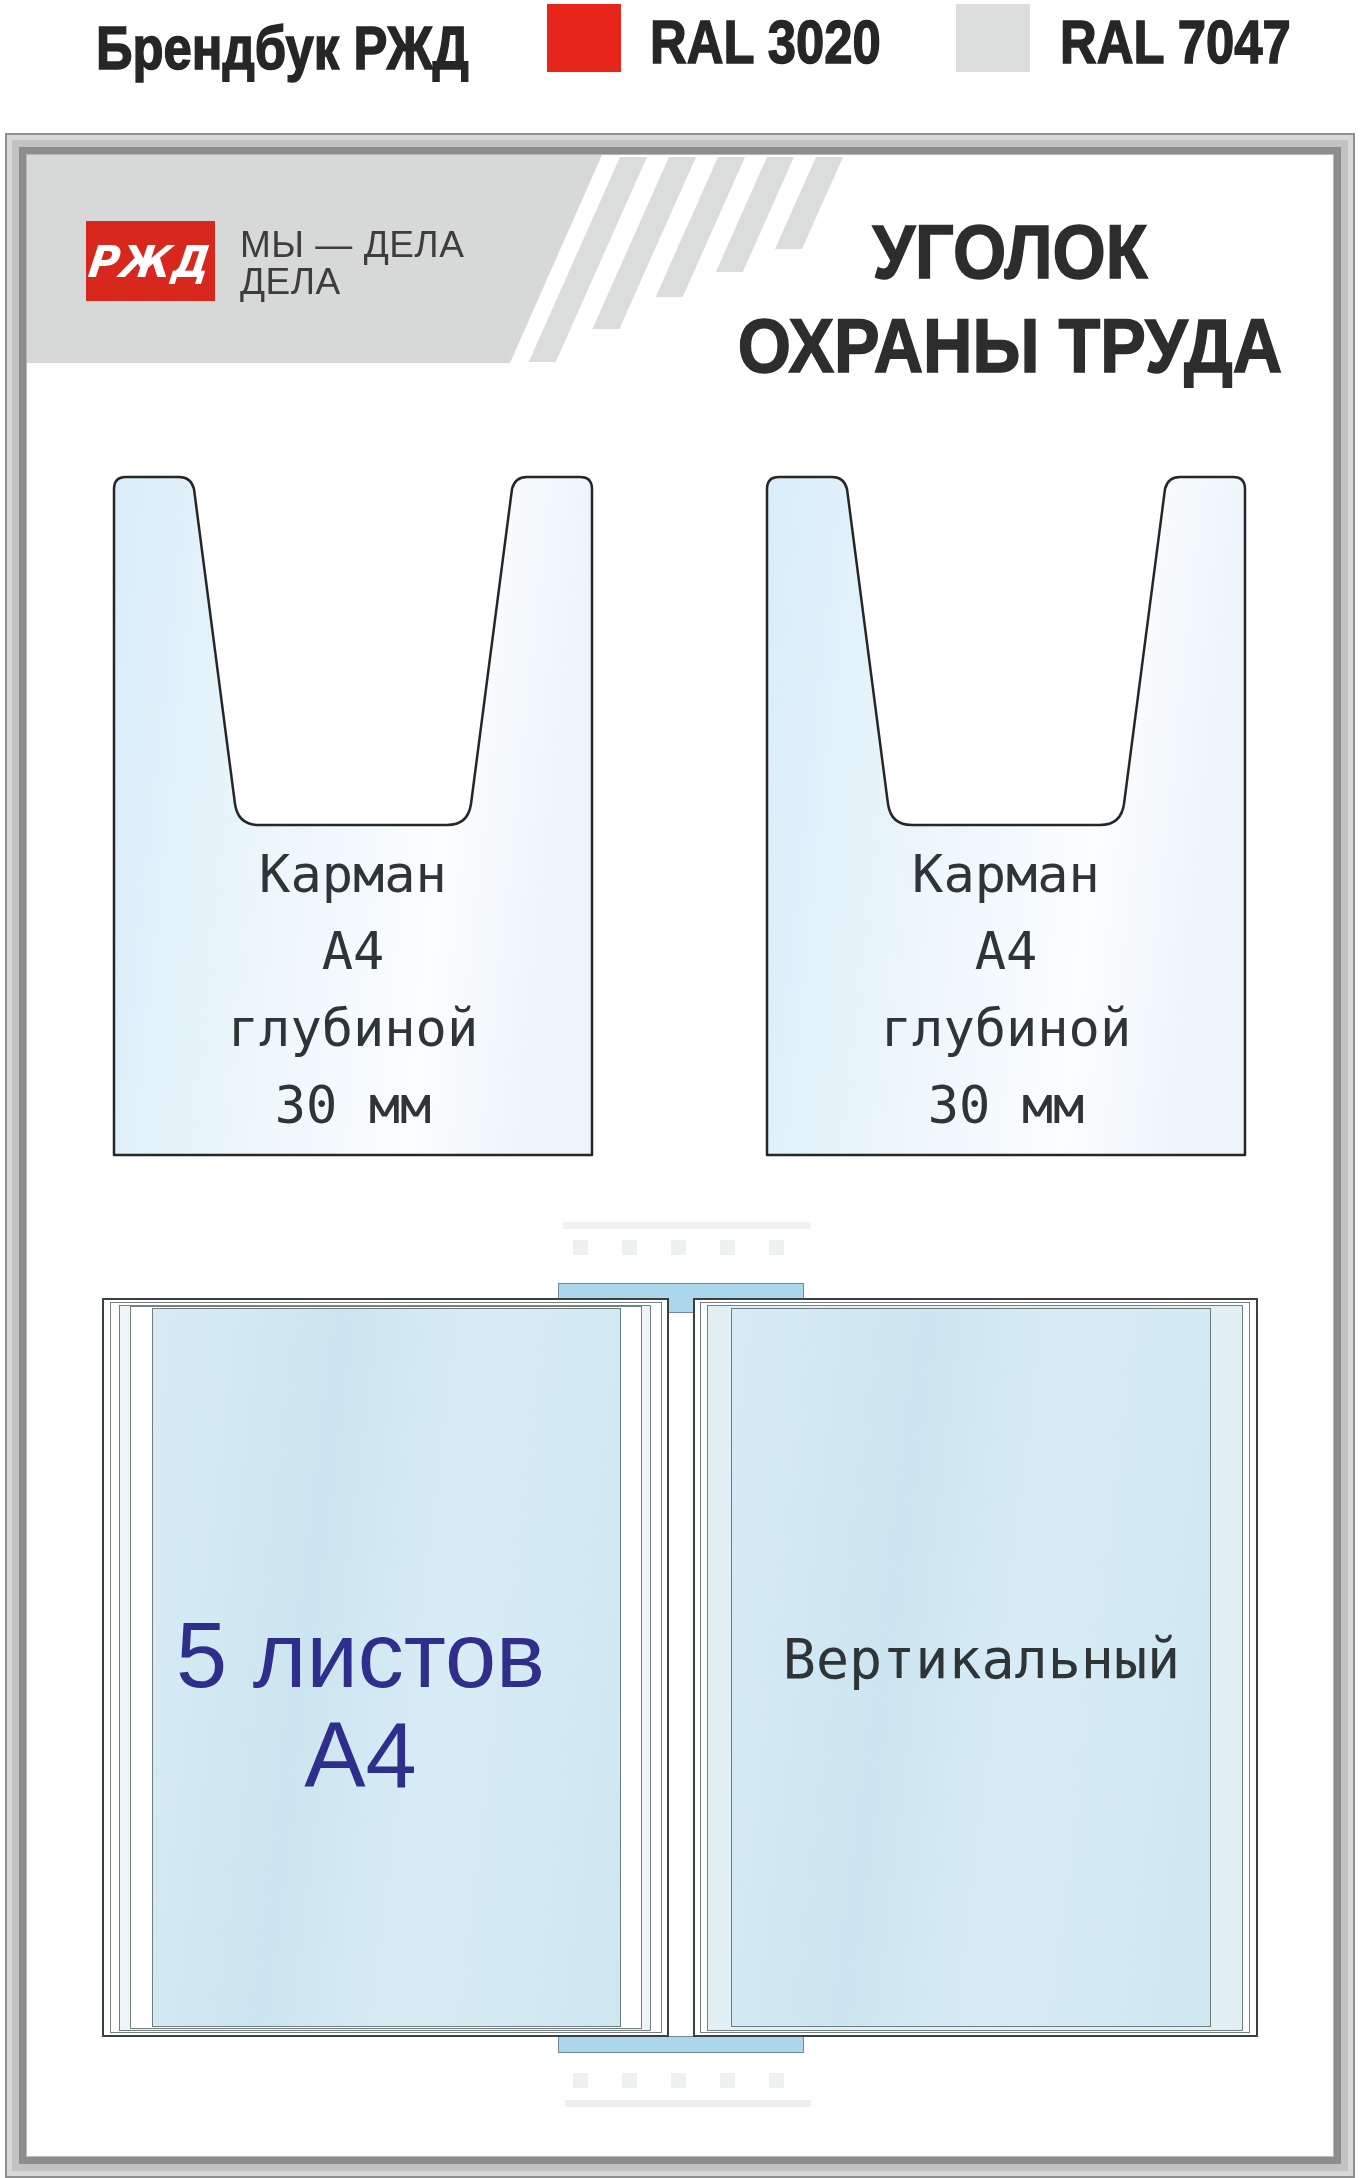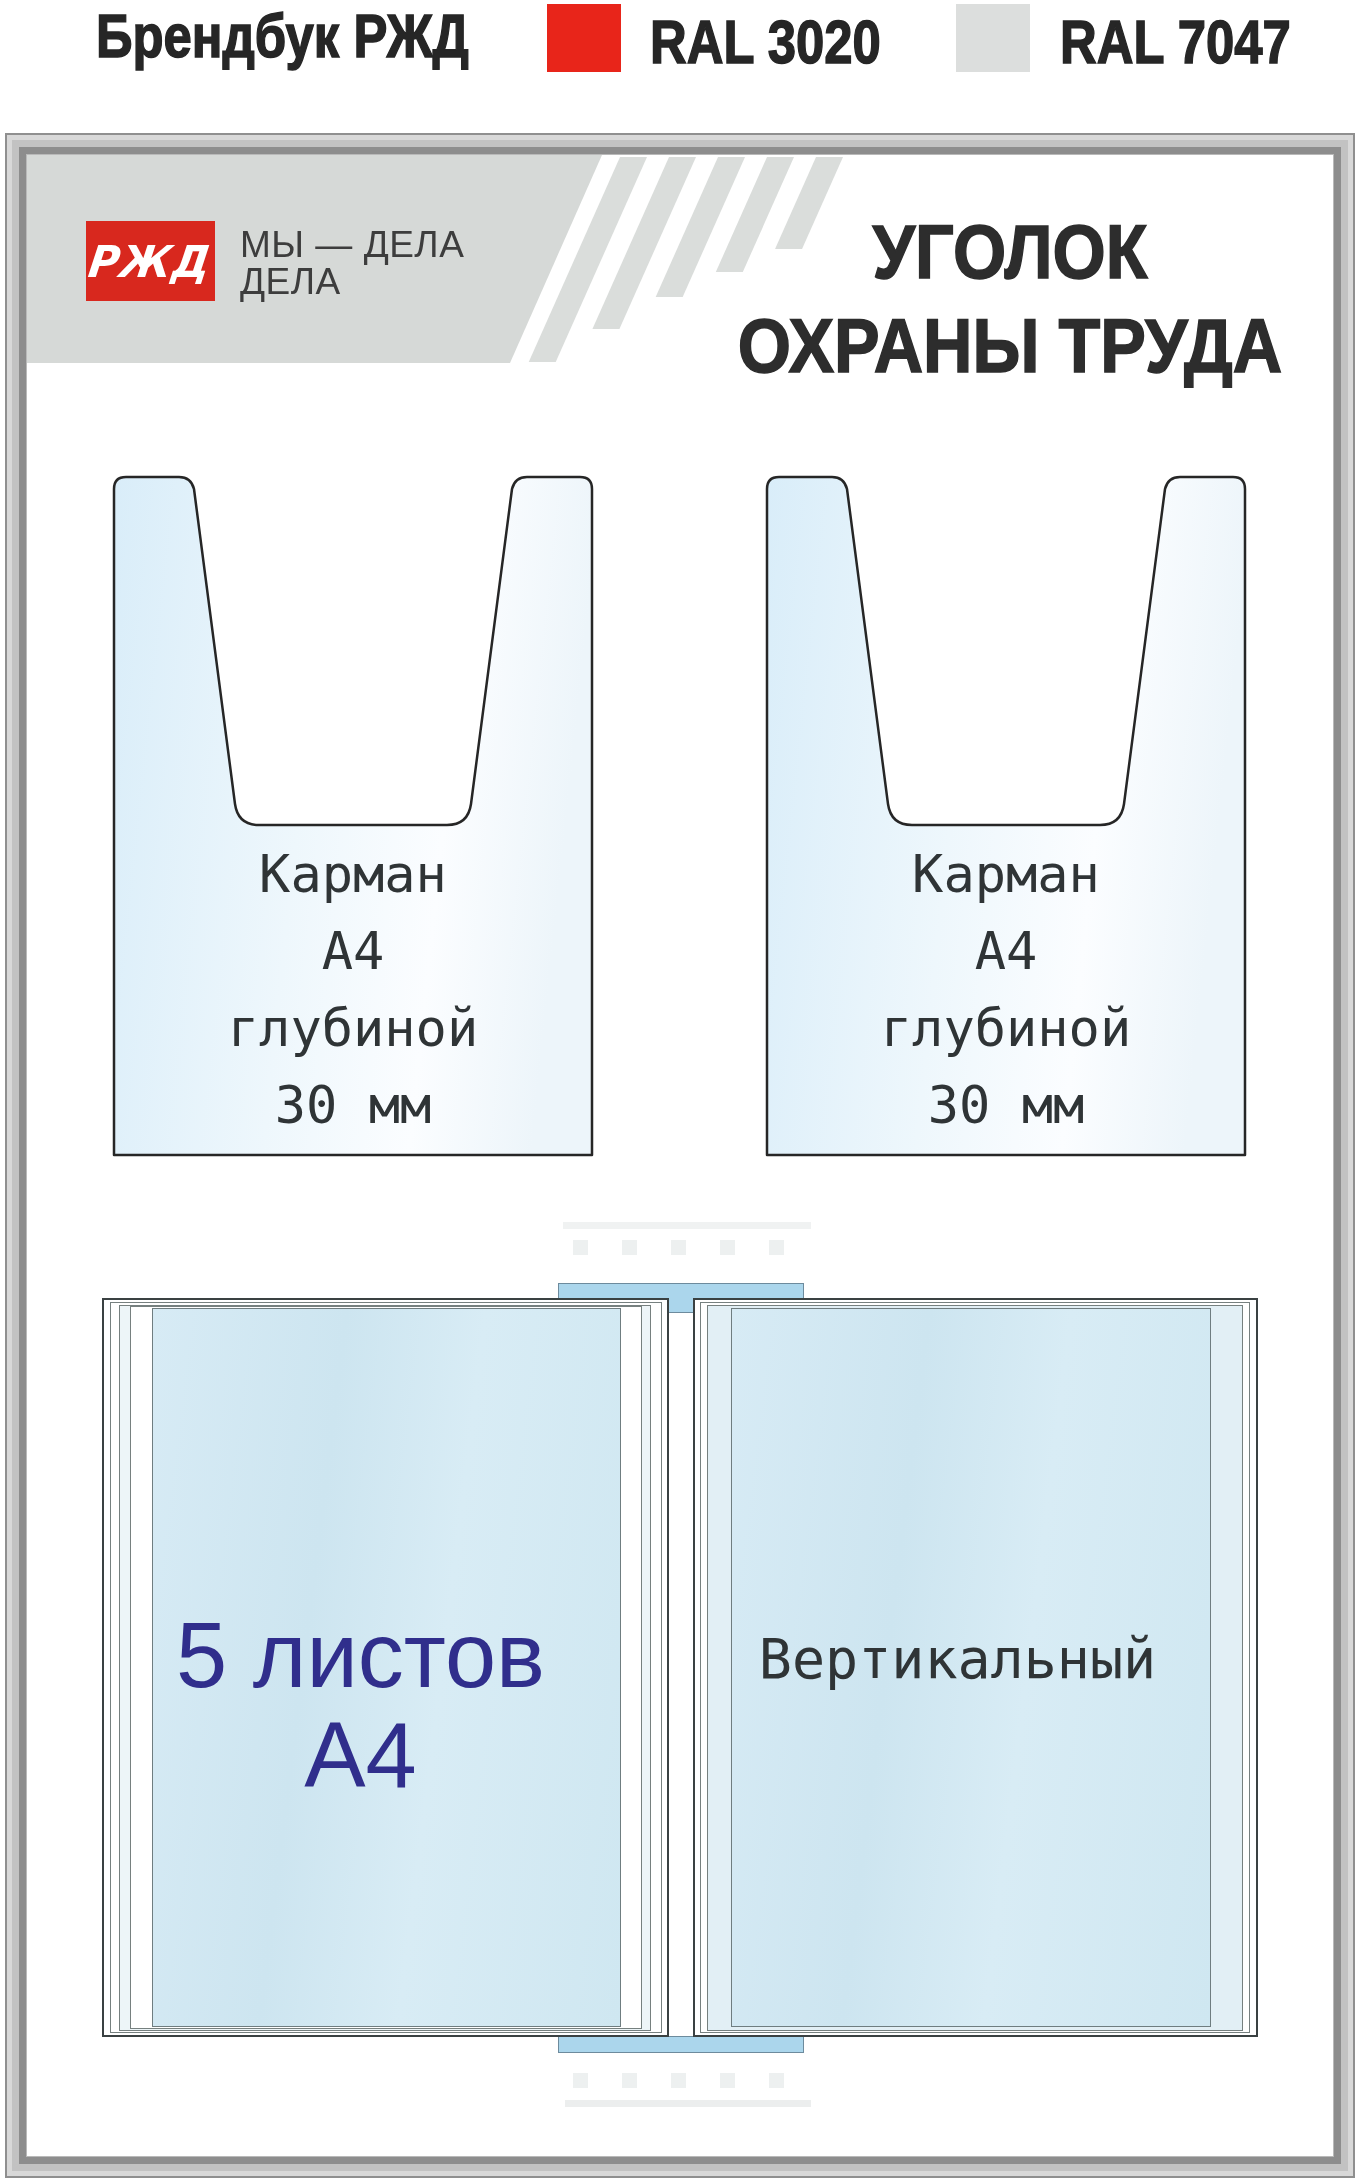--- a/index.html
+++ b/index.html
@@ -46,21 +46,21 @@
   .lefttxt{font-size:92px;line-height:100px;color:#302e8c;}
   .righttxt{font-family:"DejaVu Sans Mono",monospace;font-size:55px;line-height:95px;
             color:#2f3436;}
   .ghost-square{width:15px;height:15px;background:#edf0f0;}
   .ghost-bar{background:#f0f2f2;}
 </style>
 </head>
 <body>
 
 <div class="abs" style="left:0;top:0;width:1361px;height:90px;">
-  <div class="abs" style="left:96px;top:0;text-align:center;">
+  <div class="abs" style="left:96px;top:12px;text-align:center;">
     <span class="brandtxt">Брендбук РЖД</span>
   </div>
   <div class="abs swatch" style="left:547px;top:4px;background:#e8251a;"></div>
   <div class="abs" style="left:650px;top:6px;">
     <span class="brandtxt">RAL 3020</span>
   </div>
   <div class="abs swatch" style="left:956px;top:4px;background:#dcdedd;"></div>
   <div class="abs" style="left:1060px;top:6px;">
     <span class="brandtxt">RAL 7047</span>
   </div>
@@ -137,21 +137,21 @@
 <div class="abs bluepane stackz" style="left:152px;top:1308px;width:469px;height:719px;"></div>
 <div class="abs paneltxt lefttxt" style="left:152px;top:1605px;width:417px;">
   <div>5 листов</div>
   <div>А4</div>
 </div>
 
 <div class="abs sheet outer stackz" style="left:693px;top:1298px;width:565px;height:739px;"></div>
 <div class="abs sheet stackz" style="left:700px;top:1302px;width:550px;height:731px;"></div>
 <div class="abs sheet stackz" style="left:707px;top:1305px;width:536px;height:726px;background:#e2eff5;"></div>
 <div class="abs bluepane stackz" style="left:731px;top:1308px;width:480px;height:719px;"></div>
-<div class="abs paneltxt righttxt" style="left:707px;top:1612px;width:501px;">
+<div class="abs paneltxt righttxt" style="left:731px;top:1612px;width:501px;">
   <div>Вертикальный</div>
 </div>
 
 <div class="abs ghost-square" style="left:573px;top:2073px;"></div>
 <div class="abs ghost-square" style="left:622px;top:2073px;"></div>
 <div class="abs ghost-square" style="left:671px;top:2073px;"></div>
 <div class="abs ghost-square" style="left:720px;top:2073px;"></div>
 <div class="abs ghost-square" style="left:769px;top:2073px;"></div>
 <div class="abs ghost-bar" style="left:565px;top:2100px;width:246px;height:7px;background:#eceeee;"></div>
 

